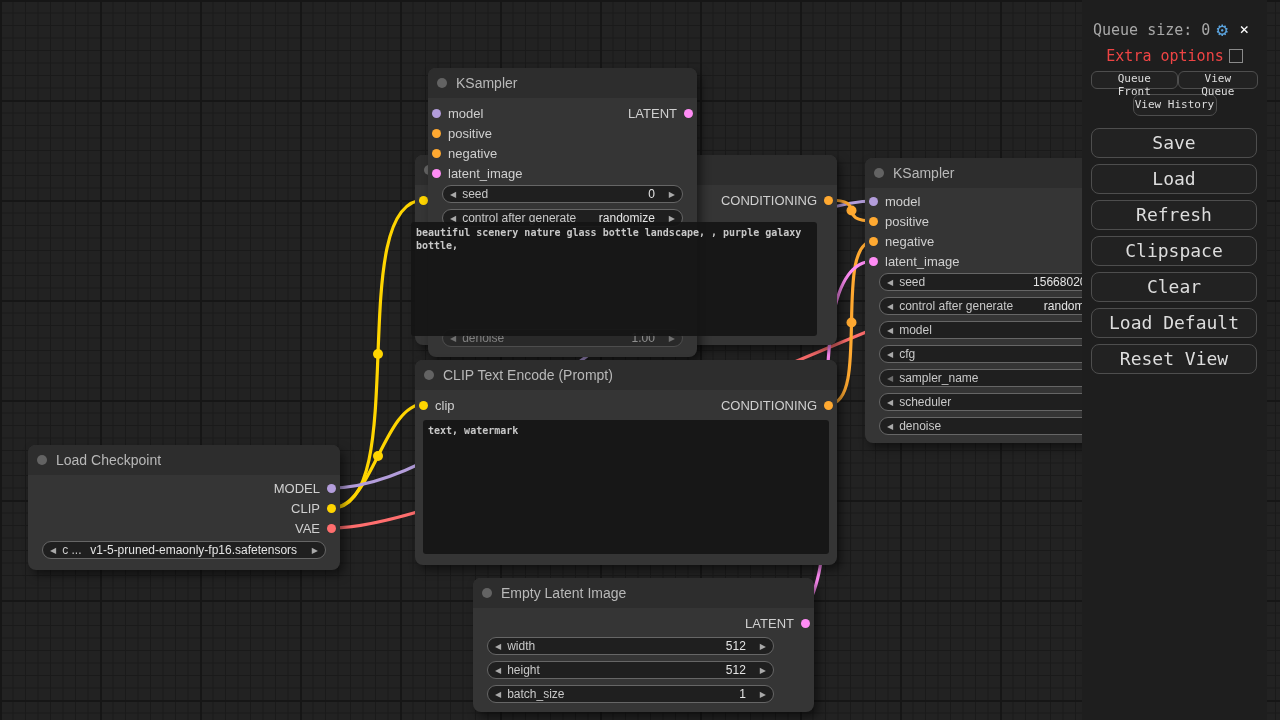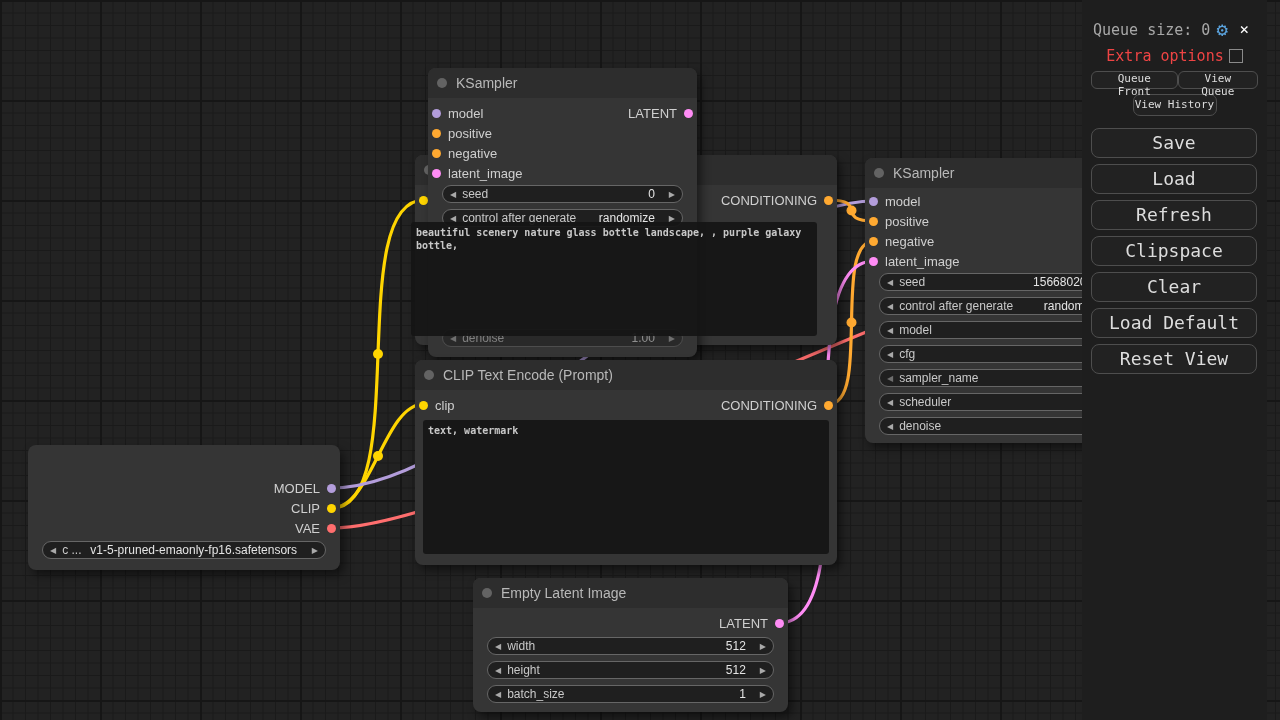--- a/index.html
+++ b/index.html
@@ -149,20 +149,24 @@
         <div class="port-row" style="left: 4px; top: 38px;">
           <span class="port-dot" style="background: rgb(255, 213, 0);"></span>
           <span class="port-label">clip</span>
         </div>
         <div class="port-row out" style="right: 4px; top: 38px;">
           <span class="port-dot" style="background: rgb(255, 169, 49);"></span>
           <span class="port-label">CONDITIONING</span>
         </div>
       </div>
       <div class="node" style="left: 28px; top: 445px; width: 312px; height: 125px; z-index: 4;">
+        <div class="node-header">
+          <span class="title-dot"></span>
+          <span class="node-title">Load Checkpoint</span>
+        </div>
         <div class="port-row out" style="right: 4px; top: 36px;">
           <span class="port-dot" style="background: rgb(179, 157, 219);"></span>
           <span class="port-label">MODEL</span>
         </div>
         <div class="port-row out" style="right: 4px; top: 56px;">
           <span class="port-dot" style="background: rgb(255, 213, 0);"></span>
           <span class="port-label">CLIP</span>
         </div>
         <div class="port-row out" style="right: 4px; top: 76px;">
           <span class="port-dot" style="background: rgb(255, 110, 110);"></span>
@@ -227,21 +231,21 @@
           <span class="arr l">◀</span>
           <span class="lbl">scheduler</span>
           <span class="arr r" style="margin-left: auto;">▶</span>
         </div>
         <div class="pill" style="left: 14px; top: 259px; width: 249px;">
           <span class="arr l">◀</span>
           <span class="lbl">denoise</span>
           <span class="arr r" style="margin-left: auto;">▶</span>
         </div>
       </div>
-      <div class="node" style="left: 473px; top: 578px; width: 315px; height: 134px; z-index: 6;">
+      <div class="node" style="left: 473px; top: 578px; width: 341px; height: 134px; z-index: 6;">
         <div class="node-header">
           <span class="title-dot"></span>
           <span class="node-title">Empty Latent Image</span>
         </div>
         <div class="port-row out" style="right: 4px; top: 38px;">
           <span class="port-dot" style="background: rgb(255, 140, 245);"></span>
           <span class="port-label">LATENT</span>
         </div>
         <div class="pill" style="left: 14px; top: 59px; width: 287px;">
           <span class="arr l">◀</span>

